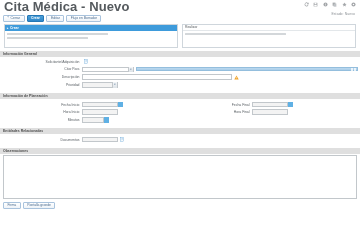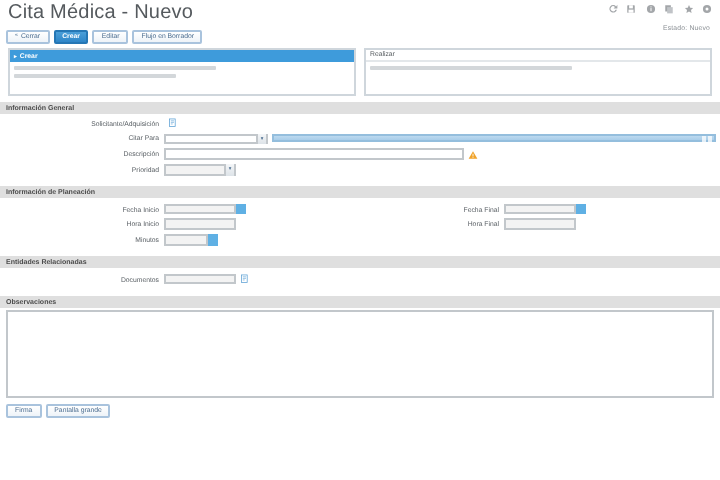--- a/index.html
+++ b/index.html
@@ -9,21 +9,21 @@
     font-family:"Liberation Sans",sans-serif;
     font-size:4px;
     color:#333333;
     -webkit-font-smoothing:antialiased;
   }
   .app{position:relative;width:360px;height:211px;box-sizing:border-box;}
 
   
   .titlebar{position:relative;height:14px;padding:2px 4px 0 4px;box-sizing:border-box;}
   .page-title{
-    font-size:10px;font-weight:400;color:#555a5e;letter-spacing:.1px;
+    font-size:13px;font-weight:700;color:#555a5e;letter-spacing:.1px;
     line-height:10px;margin:0;
   }
   .toolbar-icons{
     position:absolute;top:2px;right:4px;display:flex;gap:4.5px;align-items:center;
   }
   .ticon{width:5px;height:5px;display:block;opacity:.62;}
   .ticon svg{display:block;width:5px;height:5px;}
   .status-line{
     position:absolute;top:12px;right:5px;
     font-size:3.4px;color:#8a8f94;white-space:nowrap;letter-spacing:.1px;

